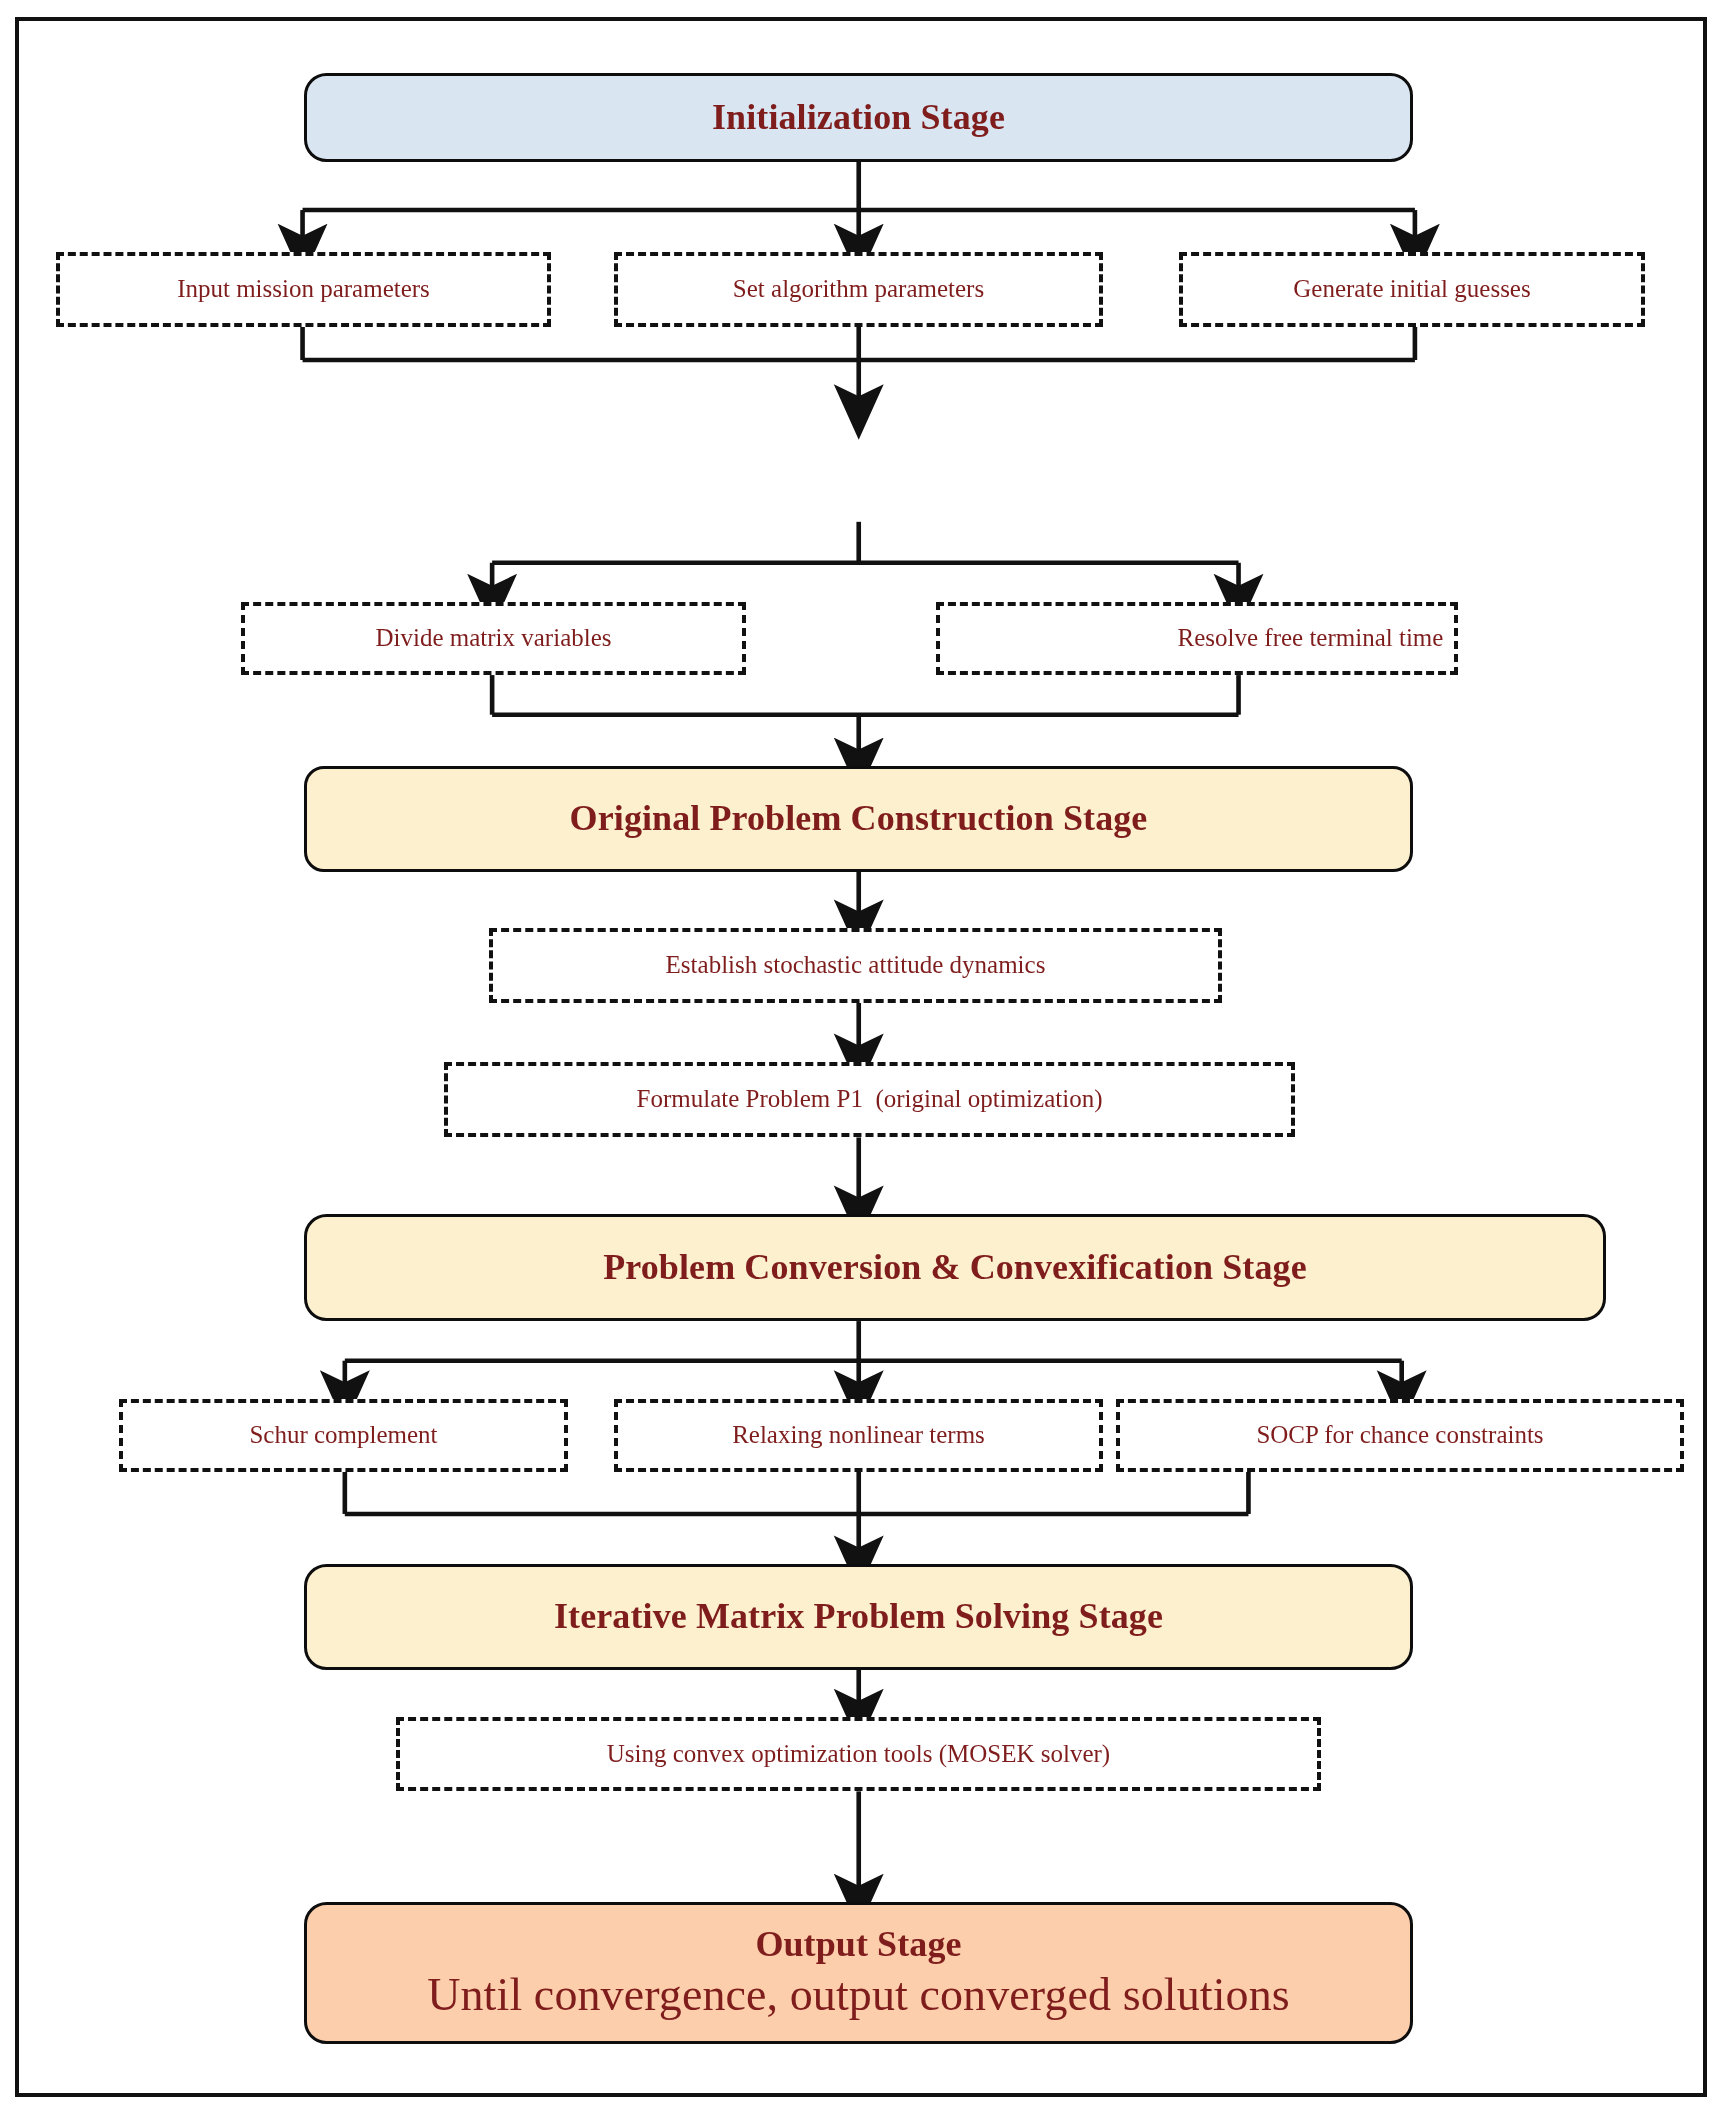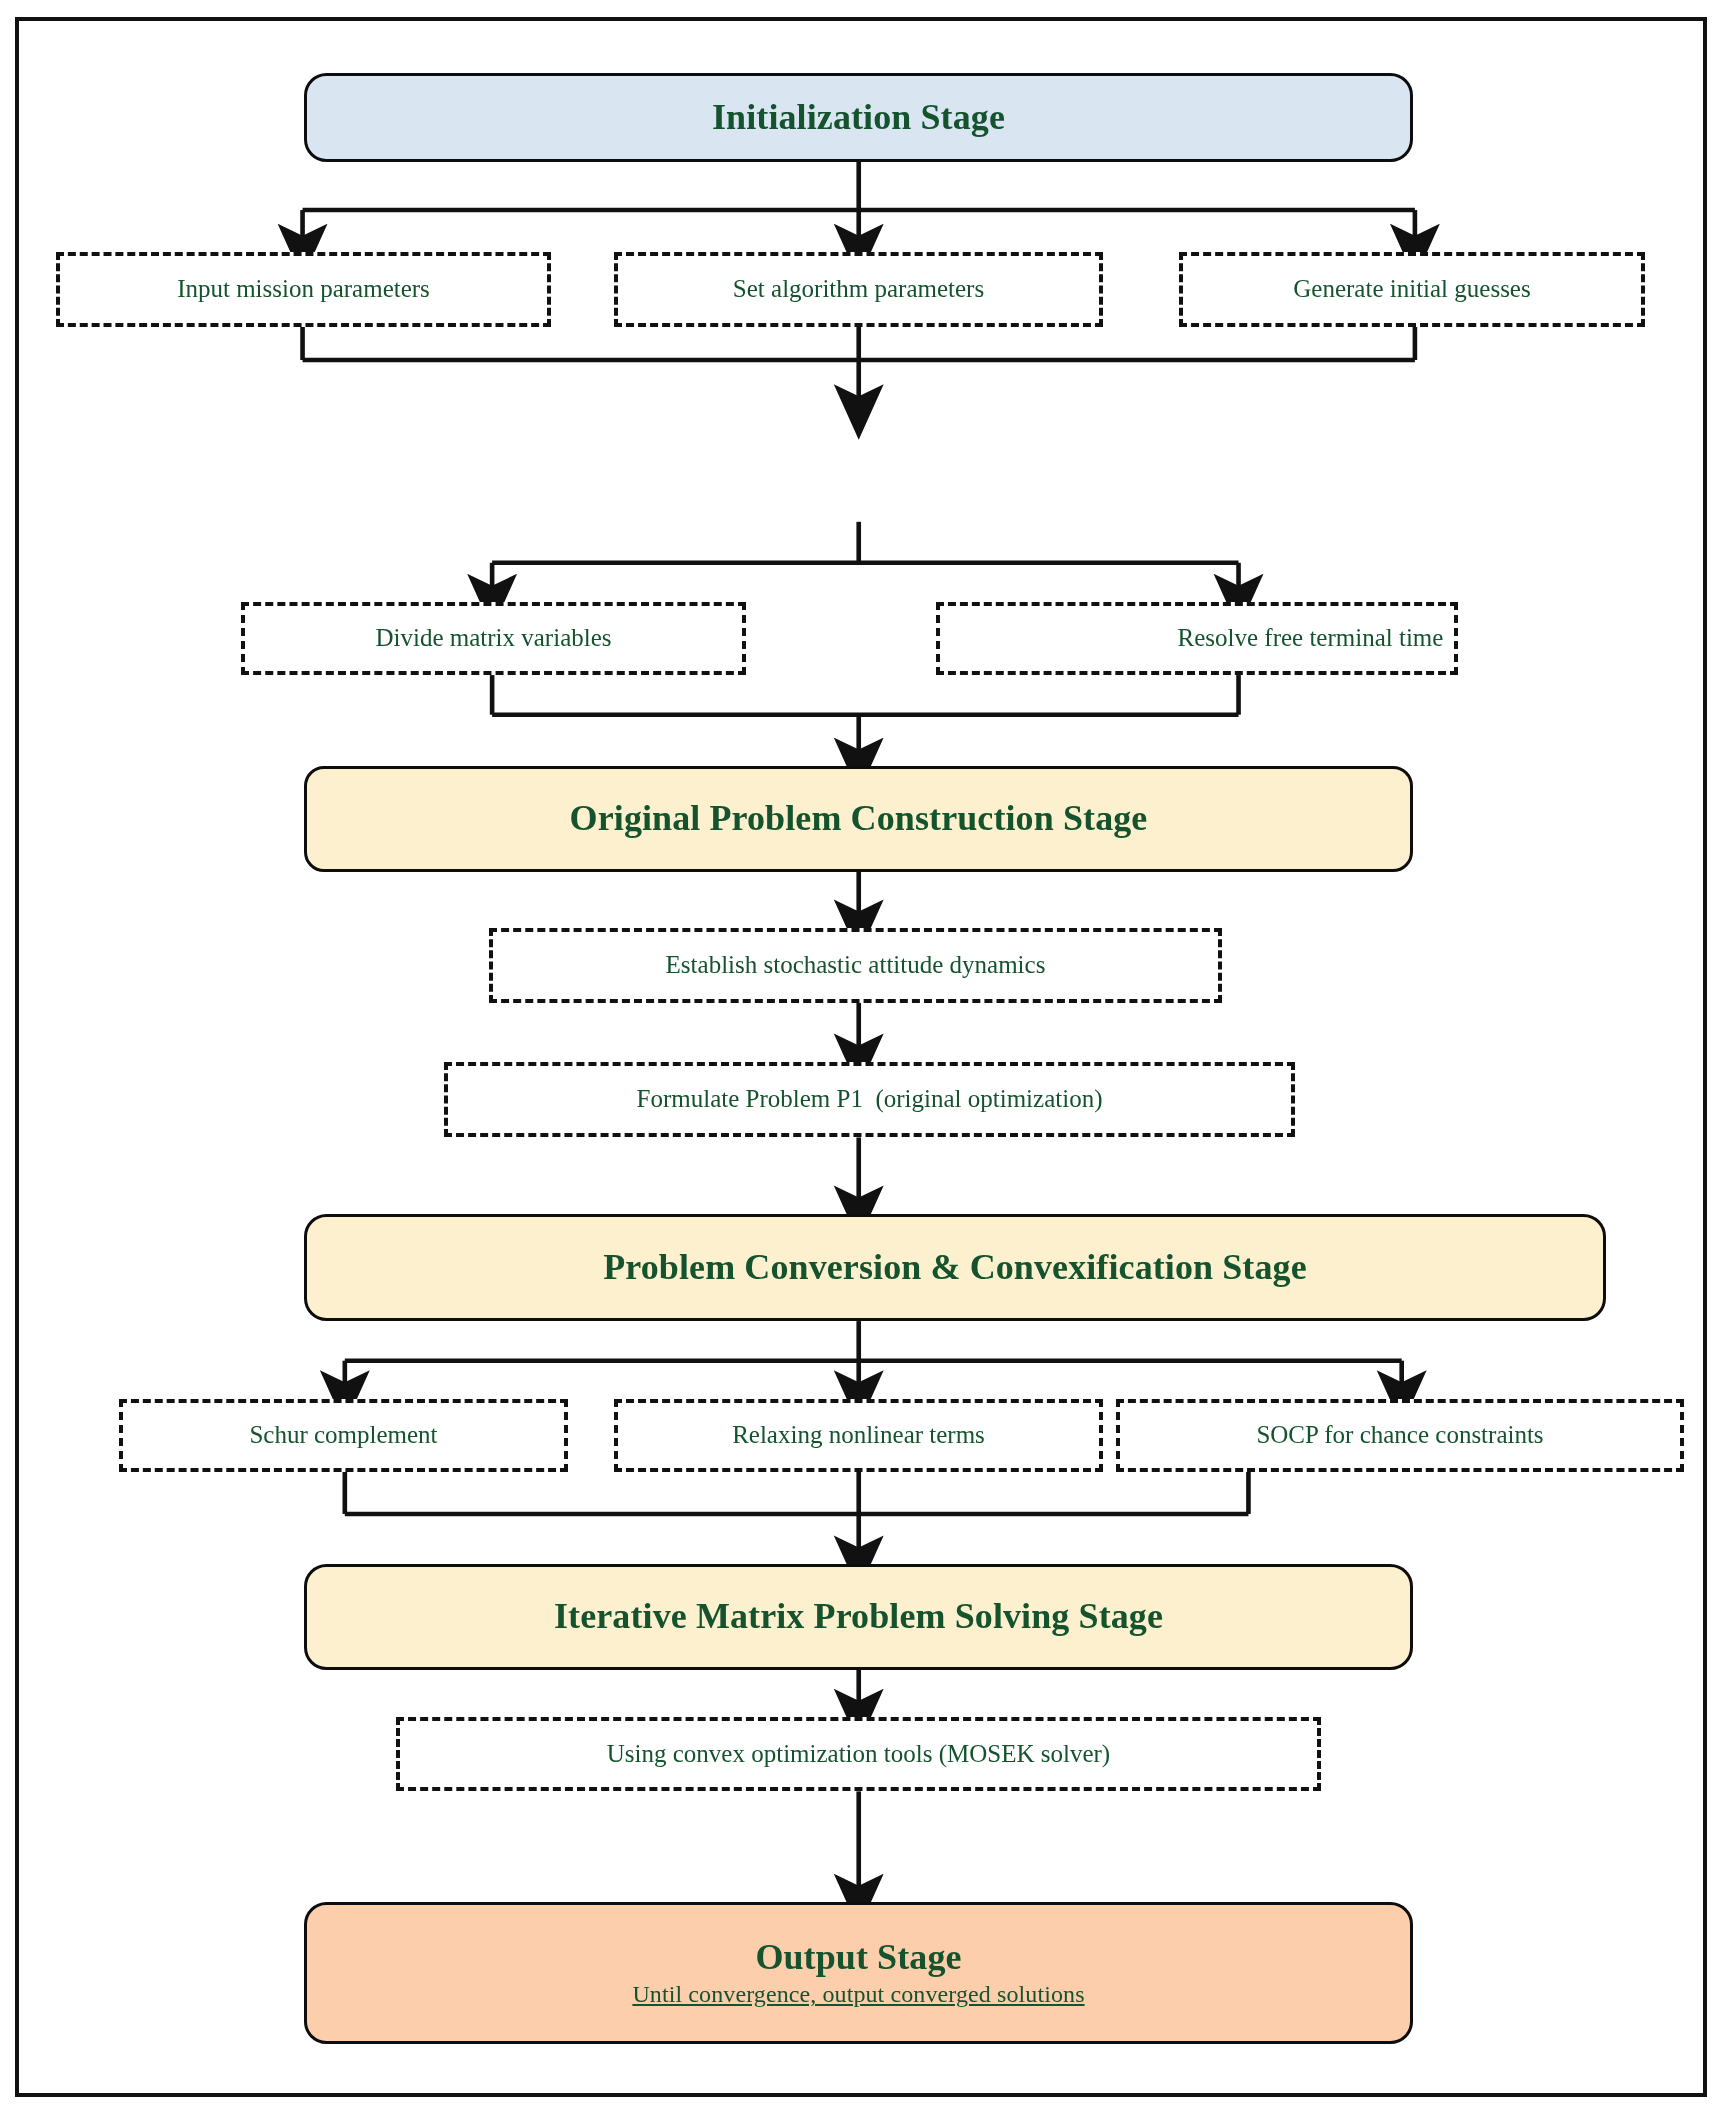--- a/index.html
+++ b/index.html
@@ -33,38 +33,37 @@
     pointer-events: none;
   }
   .node {
     position: absolute;
     box-sizing: border-box;
     display: flex;
     flex-direction: column;
     align-items: center;
     justify-content: center;
     text-align: center;
-    color: #14532d;
+    color: #7f1d1d;
     line-height: 1.15;
   }
   .stage {
     border: 3.3px solid #0d0d0d;
     border-radius: 22.5px;
     font-weight: bold;
     font-size: 36px;
     letter-spacing: 0.1px;
   }
   .stage.blue   { background: #d9e6f2; }
   .stage.yellow { background: #fdf0ce; }
   .stage.peach  { background: #fcceab; }
   .stage .sub {
     font-weight: normal;
-    font-size: 24px;
+    font-size: 46px;
     margin-top: 3px;
-    text-decoration: underline;
   }
   .substep {
     border: 4px dashed #111111;
     background: #ffffff;
     font-size: 25px;
     font-weight: normal;
     padding: 0 10.6px;
     white-space: pre;
   }
 </style>

